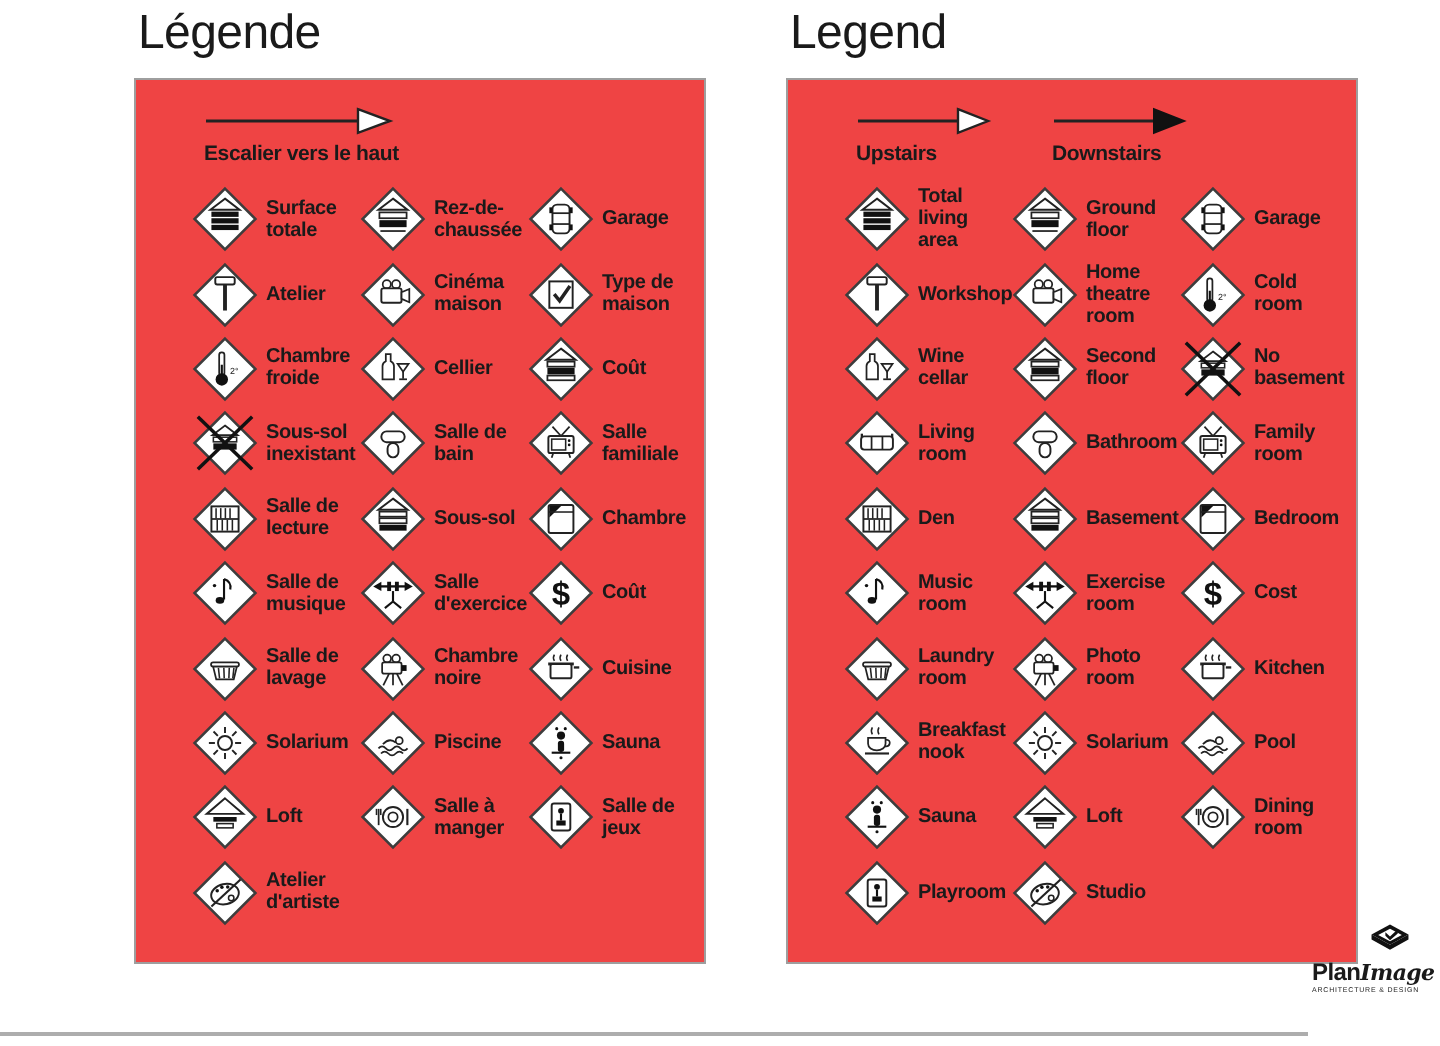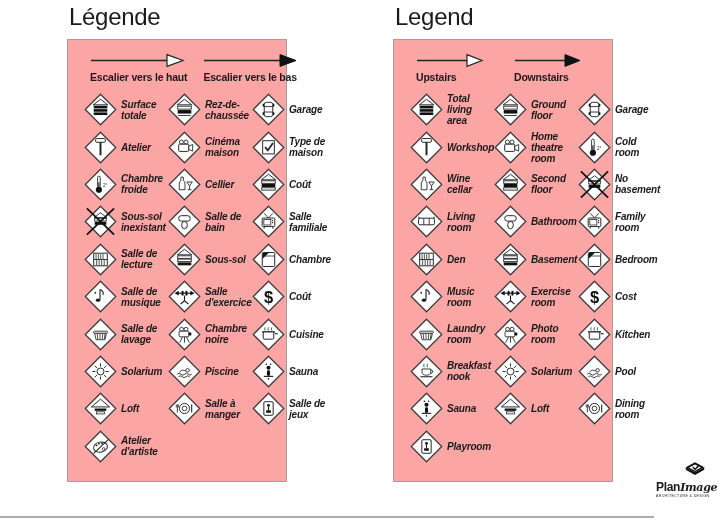--- a/index.html
+++ b/index.html
@@ -4,30 +4,30 @@
 <style>
   html,body { margin:0; padding:0; }
   body {
     width:720px; height:523px; background:#ffffff; position:relative; overflow:hidden;
     font-family:"Liberation Sans", sans-serif; color:#1a1a1a;
   }
   .panel { position:absolute; top:3px; width:278px; }
   #panel-fr { left:67px; }
   #panel-en { left:373px;margin-left:20px; }
   .panel-title { font-size:24px; font-weight:normal; letter-spacing:-0.3px; margin:0 0 8px 2px; }
-  .box { box-sizing:border-box; width:220px; height:443px; border:1.5px solid #9e9e9e; padding:13px 8px 0 16px; background:#fca5a5; }
+  .box { box-sizing:border-box; width:286px; height:443px; border:1.5px solid #9e9e9e; padding:13px 8px 0 28px; background:#ef4444; }
   .arrows { display:flex; align-items:flex-start; }
   #panel-fr .arrows { gap:16px; margin-left:6px; }
   #panel-en .arrows { gap:30px; margin-left:6px; }
   .arrow-block { display:flex; flex-direction:column; }
   .albl { font-size:10.5px; font-weight:bold; letter-spacing:-0.2px; margin-top:3px; white-space:nowrap; }
   .grid { display:grid; grid-template-columns:84px 84px 84px; grid-auto-rows:37.4px; margin-top:8px; }
   .cell { display:flex; align-items:center; gap:4px; }
   .dicon { width:33px; height:33px; flex:0 0 33px; }
-  .lbl { font-size:10px; line-height:11px; font-weight:bold; letter-spacing:-0.2px; white-space:pre-line; width:50px;font-style:italic; }
+  .lbl { font-size:10px; line-height:11px; font-weight:bold; letter-spacing:-0.2px; white-space:pre-line; width:50px; }
   .logo { position:absolute; left:656px; top:461px; width:62px; }
   .logo-icon-wrap { text-align:center; padding-left:16px; height:19px; }
   .logo-text { white-space:nowrap; line-height:11px; }
   .lp { font-weight:bold; font-size:12px; letter-spacing:-0.3px; }
   .li { font-family:"DejaVu Serif", serif; font-style:italic; font-weight:bold; font-size:11px; letter-spacing:-0.3px; }
   .logo-sub { font-size:3.5px; letter-spacing:0.4px; color:#222; white-space:nowrap; margin-top:1px; }
   .bottom-rule { position:absolute; left:0; top:516px; width:654px; height:2px; background:#adadad; }
   svg.defs { position:absolute; width:0; height:0; }
 </style>
 </head>
@@ -311,27 +311,20 @@
 <div class="panel" id="panel-fr">
   <h1 class="panel-title">Légende</h1>
   <div class="box">
     <div class="arrows">
       <div class="arrow-block">
         <svg width="96" height="15" viewBox="0 0 96 15">
           <line x1="1" y1="7.5" x2="77" y2="7.5" stroke="#222" stroke-width="1.4"></line>
           <polygon points="77,1.6 93,7.5 77,13.4" fill="#fff" stroke="#222" stroke-width="1.2"></polygon>
         </svg>
         <div class="albl">Escalier vers le haut</div>
-      </div>
-      <div class="arrow-block">
-        <svg width="96" height="15" viewBox="0 0 96 15">
-          <line x1="1" y1="7.5" x2="77" y2="7.5" stroke="#222" stroke-width="1.4"></line>
-          <polygon points="77,1.6 93,7.5 77,13.4" fill="#111" stroke="#111" stroke-width="1"></polygon>
-        </svg>
-        <div class="albl">Escalier vers le bas</div>
       </div>
     </div>
     <div class="grid">
         <div class="cell">
           <svg class="dicon" viewBox="0 0 34 34">
             <use href="#g-total-living-area"></use>
           </svg>
           <div class="lbl">Surface
 totale</div>
         </div>
@@ -714,20 +707,26 @@
           </svg>
           <div class="lbl">Dining
 room</div>
         </div>
         <div class="cell">
           <svg class="dicon" viewBox="0 0 34 34">
             <use href="#g-playroom"></use>
           </svg>
           <div class="lbl">Playroom</div>
         </div>
+        <div class="cell">
+          <svg class="dicon" viewBox="0 0 34 34">
+            <use href="#g-studio"></use>
+          </svg>
+          <div class="lbl">Studio</div>
+        </div>
       </div>
   </div>
 </div>
 
 <div class="logo">
   <div class="logo-icon-wrap">
     <svg width="24" height="19" viewBox="0 0 26 20">
       <polygon points="13,1 23,6.5 13,12 3,6.5" fill="#111"></polygon>
       <polygon points="13,3.4 19.4,6.8 13,10.2 6.6,6.8" fill="#fff"></polygon>
       <polygon points="13,12 23,6.5 23,9.2 13,14.8 3,9.2 3,6.5" fill="#111"></polygon>

